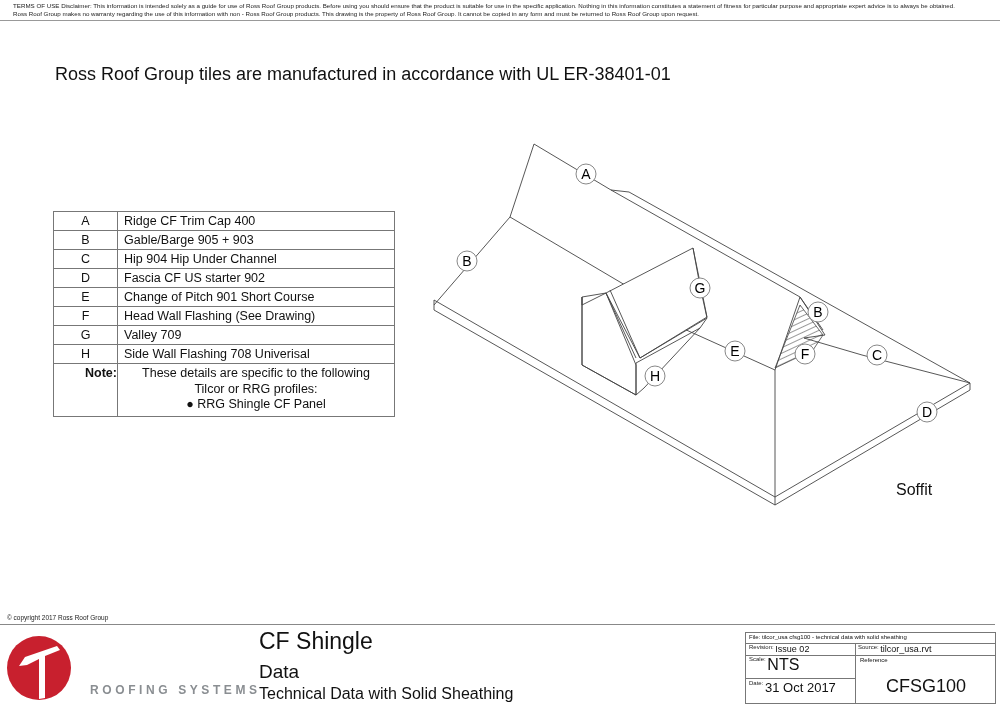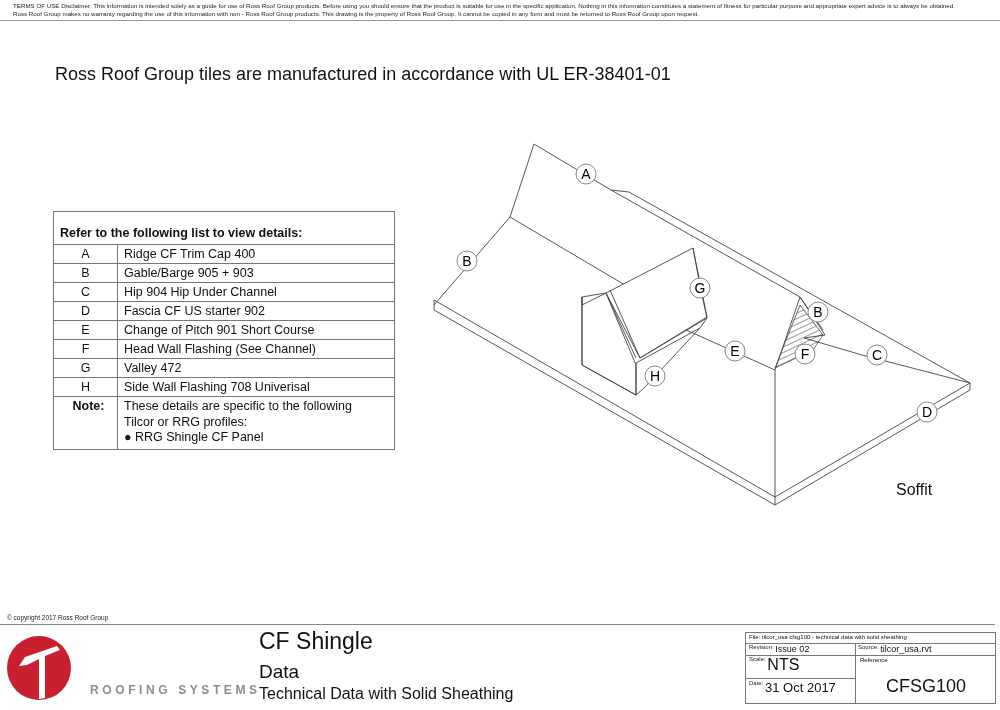--- a/index.html
+++ b/index.html
@@ -4,22 +4,22 @@
 <style>
   html, body { margin:0; padding:0; background:#fff; }
   body { width:1000px; height:710px; position:relative; overflow:hidden; font-family:"Liberation Sans", sans-serif; color:#111; }
   .disclaimer { position:absolute; left:13px; top:2px; width:985px; font-size:6.2px; line-height:8px; color:#222; white-space:nowrap; }
   .top-rule { position:absolute; left:0; top:20px; width:1000px; height:1px; background:#999; }
   .headline { position:absolute; left:55px; top:64px; font-size:18px; color:#111; white-space:nowrap; }
   table.details { position:absolute; left:53px; top:211px; width:342px; border-collapse:collapse; font-size:12.5px; }
   table.details td { border:1px solid #777; padding:0 6px; height:18px; line-height:18px; vertical-align:top; }
   table.details td.letter { width:57px; text-align:center; padding:0; }
   table.details tr.hdr td { border-top:1px solid #777; height:30px; vertical-align:bottom; font-weight:bold; padding-bottom:2px; }
-  table.details tr.note td { height:auto; line-height:15.5px; padding-top:2px; padding-bottom:3px; }
-  table.details tr.note td.letter { text-align:center; padding-left:6px; font-weight:bold; }
+  table.details tr.note td { height:auto; line-height:15.5px; padding-top:2px; padding-bottom:3px;text-align:center; }
+  table.details tr.note td.letter { text-align:right; padding-left:6px; font-weight:bold; }
   .drawing { position:absolute; left:0; top:0; width:1000px; height:710px; pointer-events:none; }
   .drawing .label-group { pointer-events:auto; }
   .soffit { position:absolute; left:896px; top:481px; font-size:16px; }
   .copyright { position:absolute; left:7px; top:614px; font-size:6.5px; color:#222; }
   .bottom-rule { position:absolute; left:0; top:624px; width:995px; height:1px; background:#888; }
   .logo { position:absolute; left:5px; top:630px; width:250px; height:75px; }
   .logo-word { position:absolute; left:74px; top:0px; font-size:54px; font-weight:bold; color:#6b6f73; letter-spacing:-1px; line-height:60px; }
   .logo-sub { position:absolute; left:85px; top:53px; font-size:12px; color:#8a8e92; letter-spacing:3.6px; white-space:nowrap;font-weight:bold; }
   .title-main { position:absolute; left:259px; top:628px; font-size:23px; }
   .title-sub1 { position:absolute; left:259px; top:661px; font-size:19px; }
@@ -36,23 +36,20 @@
 <div class="disclaimer">
   <div>TERMS OF USE Disclaimer: This information is intended solely as a guide for use of Ross Roof Group products. Before using you should ensure that the product is suitable for use in the specific application. Nothing in this information constitutes a statement of fitness for particular purpose and appropriate expert advice is to always be obtained.</div>
   <div>Ross Roof Group makes no warranty regarding the use of this information with non - Ross Roof Group products. This drawing is the property of Ross Roof Group. It cannot be copied in any form and must be returned to Ross Roof Group upon request.</div>
 </div>
 <div class="top-rule"></div>
 
 <div class="headline">Ross Roof Group tiles are manufactured in accordance with UL ER-38401-01</div>
 
 <table class="details">
   <tbody>
-      <tr class="hdr">
-    <td colspan="2">Refer to the following list to view details:</td>
-  </tr>
   <tr>
         <td class="letter">A</td>
         <td>Ridge CF Trim Cap 400</td>
       </tr>
   <tr>
         <td class="letter">B</td>
         <td>Gable/Barge 905 + 903</td>
       </tr>
   <tr>
         <td class="letter">C</td>
@@ -61,25 +58,25 @@
   <tr>
         <td class="letter">D</td>
         <td>Fascia CF US starter 902</td>
       </tr>
   <tr>
         <td class="letter">E</td>
         <td>Change of Pitch 901 Short Course</td>
       </tr>
   <tr>
         <td class="letter">F</td>
-        <td>Head Wall Flashing (See Channel)</td>
+        <td>Head Wall Flashing (See Drawing)</td>
       </tr>
   <tr>
         <td class="letter">G</td>
-        <td>Valley 472</td>
+        <td>Valley 709</td>
       </tr>
   <tr>
         <td class="letter">H</td>
         <td>Side Wall Flashing 708 Univerisal</td>
       </tr>
   <tr class="note">
     <td class="letter">Note:</td>
     <td>
       <div>These details are specific to the following</div>
       <div>Tilcor or RRG profiles:</div>

